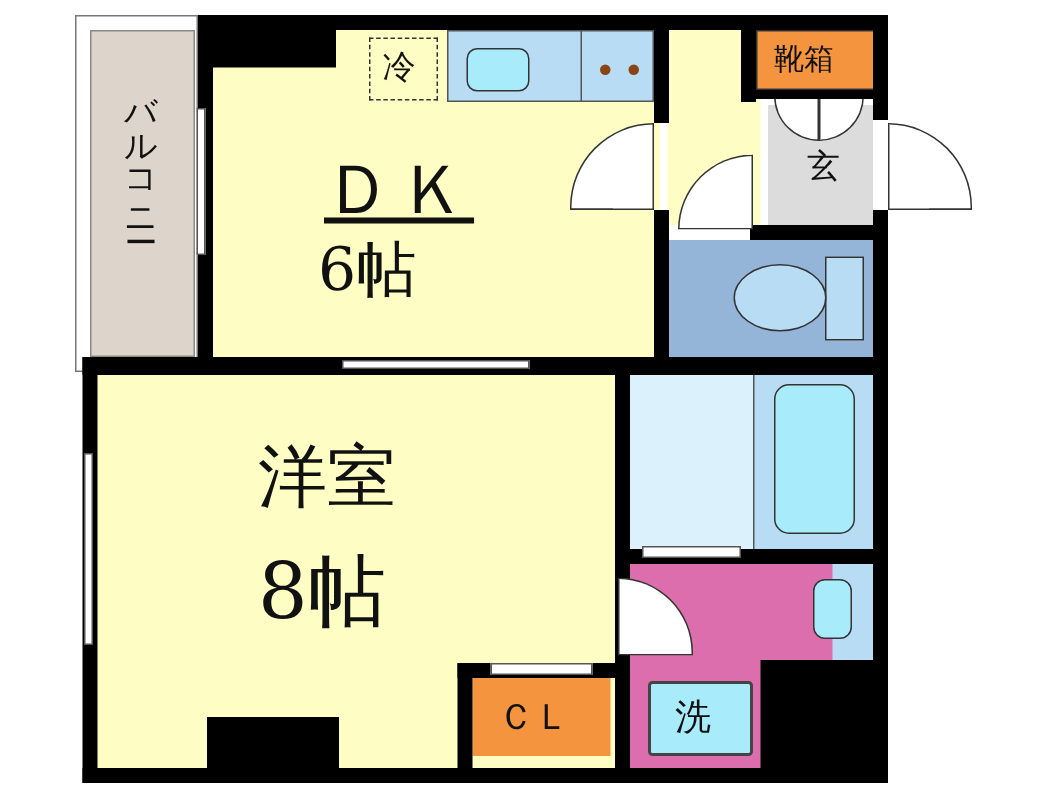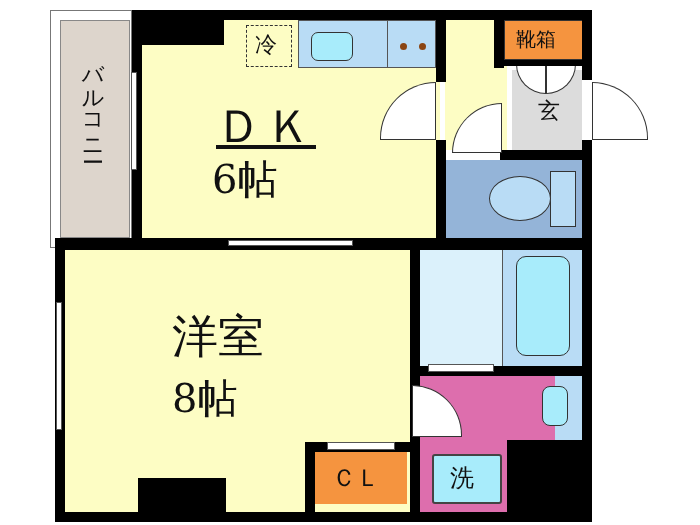--- a/index.html
+++ b/index.html
@@ -40,22 +40,22 @@
 <div class="abs" style="left:512px;top:70px;width:70px;height:80px;background:#dcdcdc;"></div>
 <div class="label sans" style="left:538px;top:96px;font-size:22px;">玄</div>
 <div class="abs" style="left:516px;top:62px;width:30px;height:32px;background:#fff;border:1px solid #333;border-radius:0 0 0 30px;"></div>
 <div class="abs" style="left:546px;top:62px;width:30px;height:32px;background:#fff;border:1px solid #333;border-radius:0 0 30px 0;"></div>
 
 <div class="abs" style="left:445px;top:160px;width:137px;height:78px;background:#94b4d8;"></div>
 <div class="abs" style="left:550px;top:171px;width:26px;height:56px;background:#b9dcf5;border:1px solid #333;"></div>
 <div class="abs" style="left:489px;top:176px;width:62px;height:45px;background:#b9dcf5;border:1px solid #333;border-radius:50%;"></div>
 
 <div class="abs" style="left:65px;top:250px;width:345px;height:262px;background:#fdfdc4;"></div>
-<div class="label" style="left:172px;top:306px;font-size:46px;">洋室</div>
-<div class="label" style="left:172px;top:360px;font-size:40px;margin-top:11px;">8帖</div>
+<div class="label" style="left:172px;top:287px;font-size:46px;">洋室</div>
+<div class="label" style="left:172px;top:360px;font-size:52px;">8帖</div>
 
 <div class="abs" style="left:420px;top:250px;width:82px;height:116px;background:#dbf1fb;"></div>
 <div class="abs" style="left:502px;top:250px;width:80px;height:116px;background:#b9dcf5;border-left:1px solid #555;"></div>
 <div class="abs" style="left:516px;top:256px;width:54px;height:100px;background:#a8ecfb;border:1px solid #333;border-radius:10px;"></div>
 
 <div class="abs" style="left:420px;top:376px;width:162px;height:136px;background:#dd6ead;"></div>
 <div class="abs" style="left:555px;top:376px;width:27px;height:64px;background:#b9dcf5;"></div>
 <div class="abs" style="left:542px;top:386px;width:26px;height:40px;background:#a8ecfb;border:1px solid #333;border-radius:8px;"></div>
 <div class="abs" style="left:432px;top:454px;width:70px;height:50px;background:#a8ecfb;border:2px solid #444;border-radius:3px;"></div>
 <div class="label sans" style="left:450px;top:462px;font-size:24px;">洗</div>

